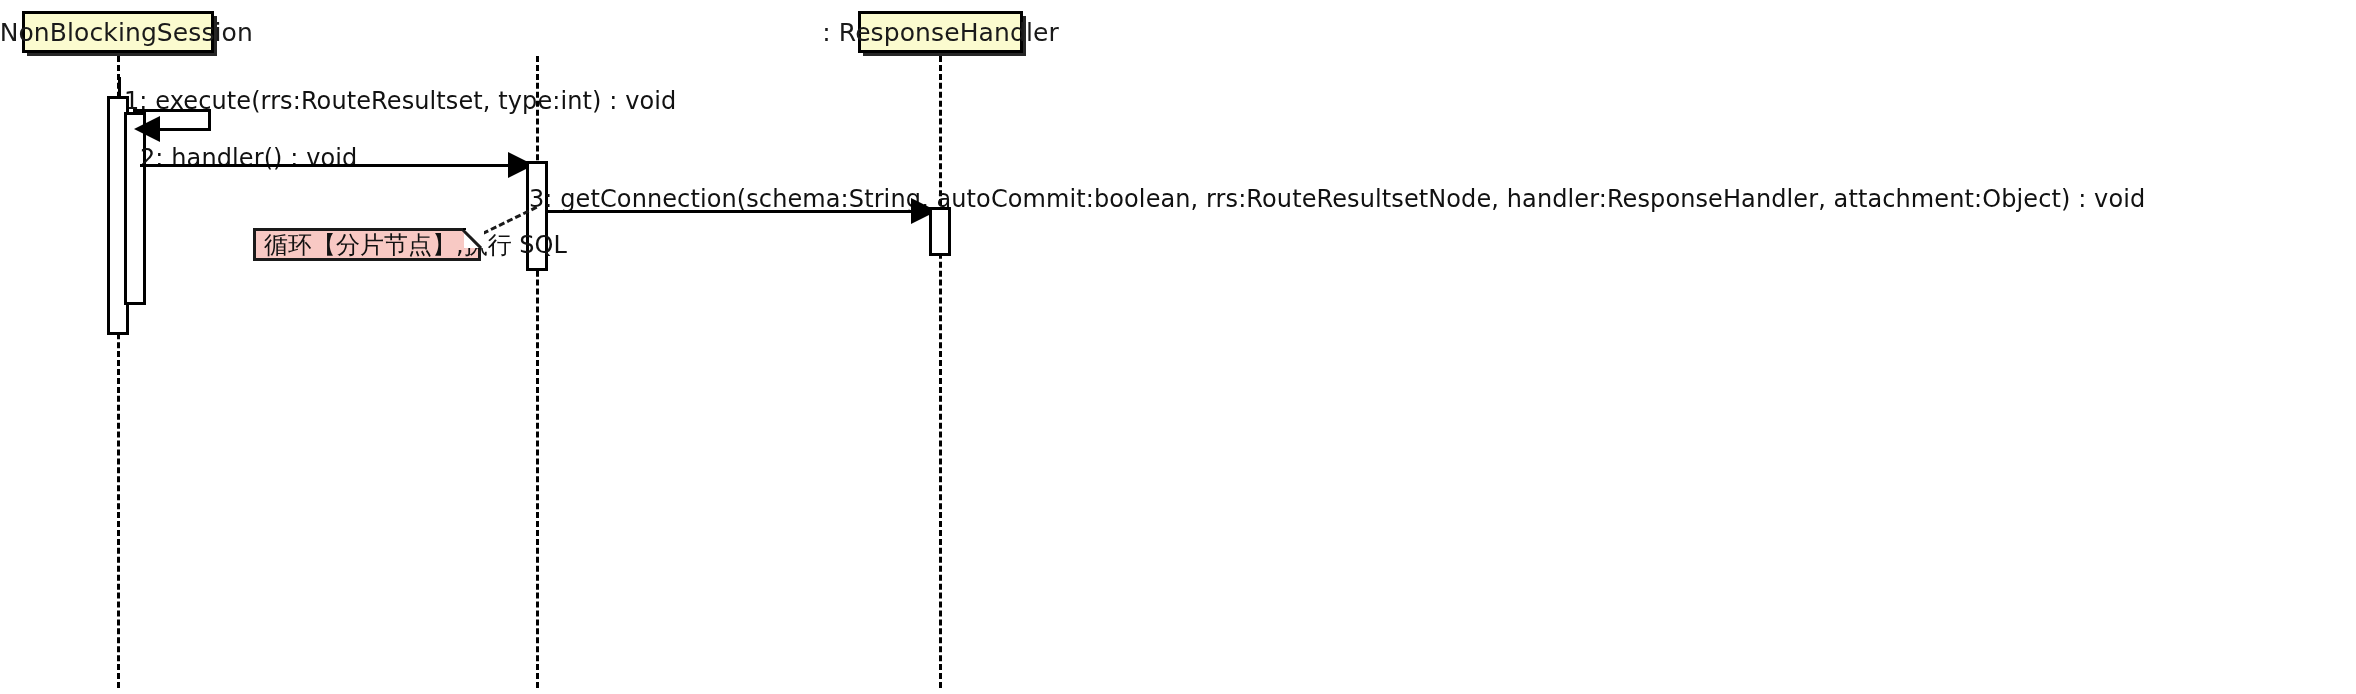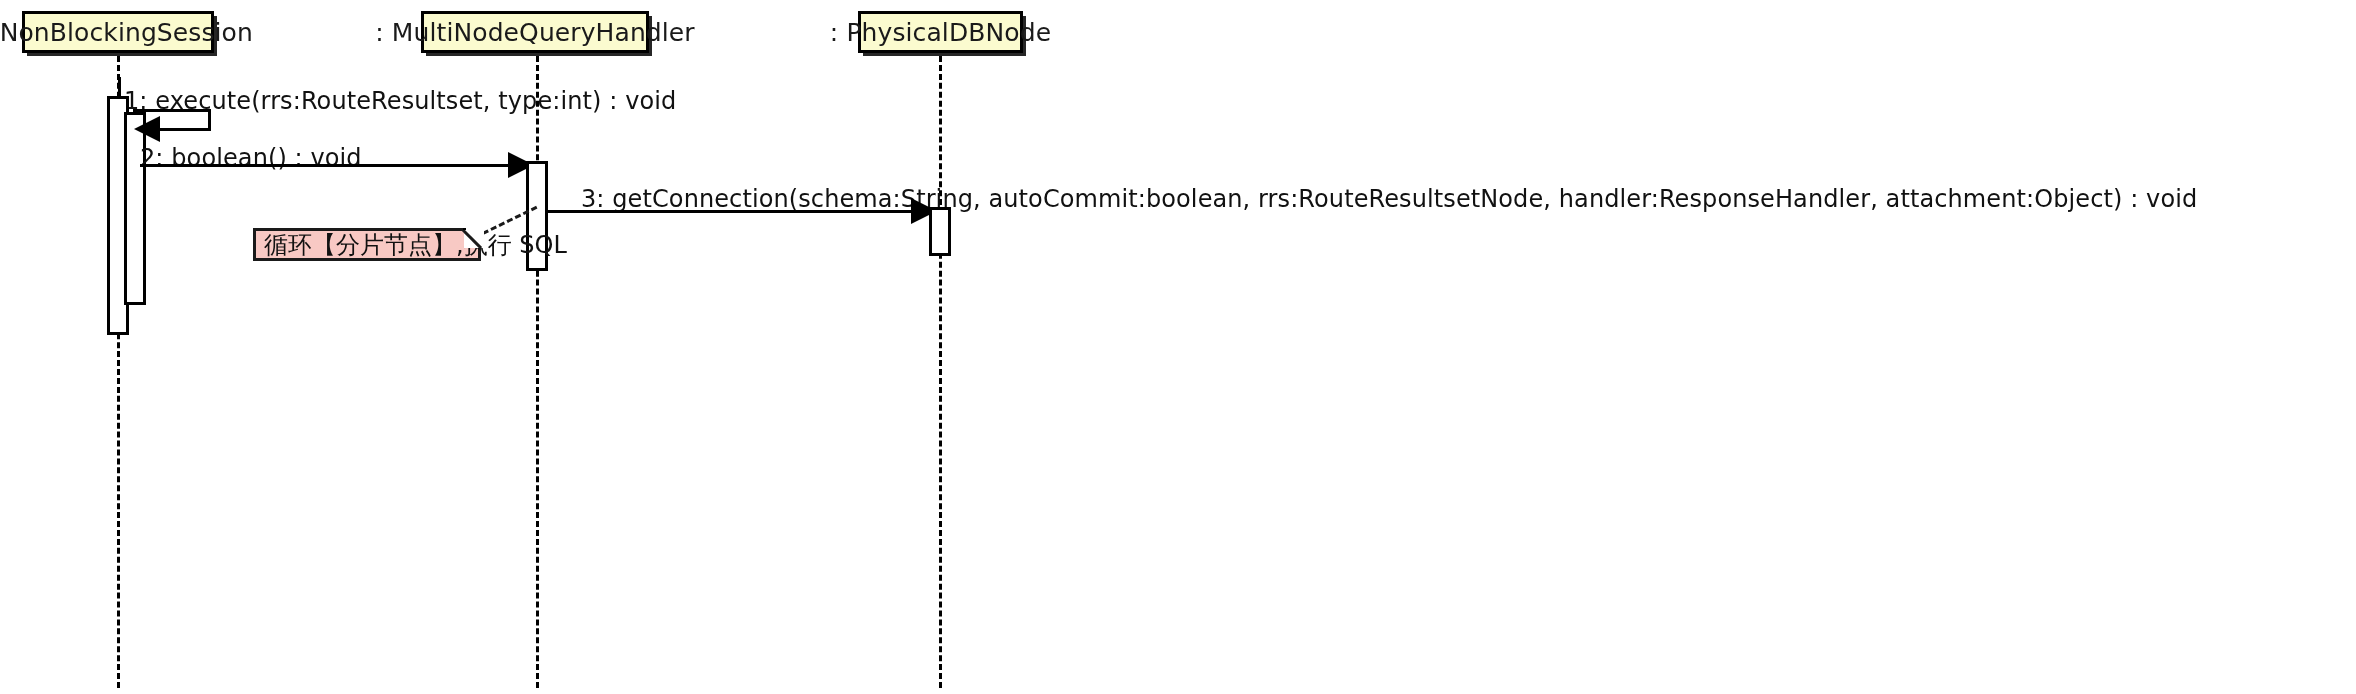--- a/index.html
+++ b/index.html
@@ -120,51 +120,48 @@
 </head>
 <body>
 
 <div id="canvas">
 
   <div class="lifeline-head" style="left:22px; top:11px; width:192px; height:42px;">
     <span>: NonBlockingSession</span>
   </div>
   <div class="lifeline-line" style="left:117px; top:56px; height:632px;"></div>
 
-  <div class="lifeline-head" style="left:421px; top:11px; width:228px; height:42px;">
-    <span>: MultiNodeQueryHandler</span>
-  </div>
   <div class="lifeline-line" style="left:536px; top:56px; height:632px;"></div>
 
   <div class="lifeline-head" style="left:858px; top:11px; width:165px; height:42px;">
-    <span>: PhysicalDBNode</span>
+    <span>: ResponseHandler</span>
   </div>
   <div class="lifeline-line" style="left:939px; top:56px; height:632px;"></div>
 
   <div class="msg-vline" style="left:118px; top:77px; height:22px;"></div>
 
   <div class="msg-label" style="left:124px; top:87px;">1: execute(rrs:RouteResultset, type:int) : void</div>
 
   <div class="activation" style="left:107px; top:96px; width:22px; height:239px;"></div>
 
   <div class="activation" style="left:124px; top:112px; width:22px; height:193px;"></div>
 
   <div class="msg-line" style="left:133px; top:109px; width:78px;"></div>
   <div class="msg-vline" style="left:208px; top:109px; height:21px;"></div>
   <div class="msg-line" style="left:160px; top:128px; width:51px;"></div>
   <div class="arrow-left" style="left:134px; top:116px;"></div>
 
-  <div class="msg-label" style="left:140px; top:144px;">2: boolean() : void</div>
+  <div class="msg-label" style="left:140px; top:144px;">2: handler() : void</div>
 
   <div class="msg-line" style="left:140px; top:164px; width:390px;"></div>
   <div class="arrow-right" style="left:508px; top:152px;"></div>
 
   <div class="activation" style="left:526px; top:161px; width:22px; height:110px;"></div>
 
-  <div class="msg-label" style="left:553px; top:185px;padding-left:28px;">3: getConnection(schema:String, autoCommit:boolean, rrs:RouteResultsetNode, handler:ResponseHandler, attachment:Object) : void</div>
+  <div class="msg-label" style="left:529px; top:185px;">3: getConnection(schema:String, autoCommit:boolean, rrs:RouteResultsetNode, handler:ResponseHandler, attachment:Object) : void</div>
 
   <div class="msg-line" style="left:548px; top:210px; width:385px;"></div>
   <div class="arrow-right" style="left:911px; top:198px;"></div>
 
   <div class="activation" style="left:929px; top:207px; width:22px; height:49px;"></div>
 
   <div class="note-anchor" style="left:466px; top:240px; width:78px; transform: rotate(-26deg);"></div>
 
   <div class="note" style="left:253px; top:228px; width:228px; height:33px;">
     <span>循环【分片节点】,执行 SQL</span>

